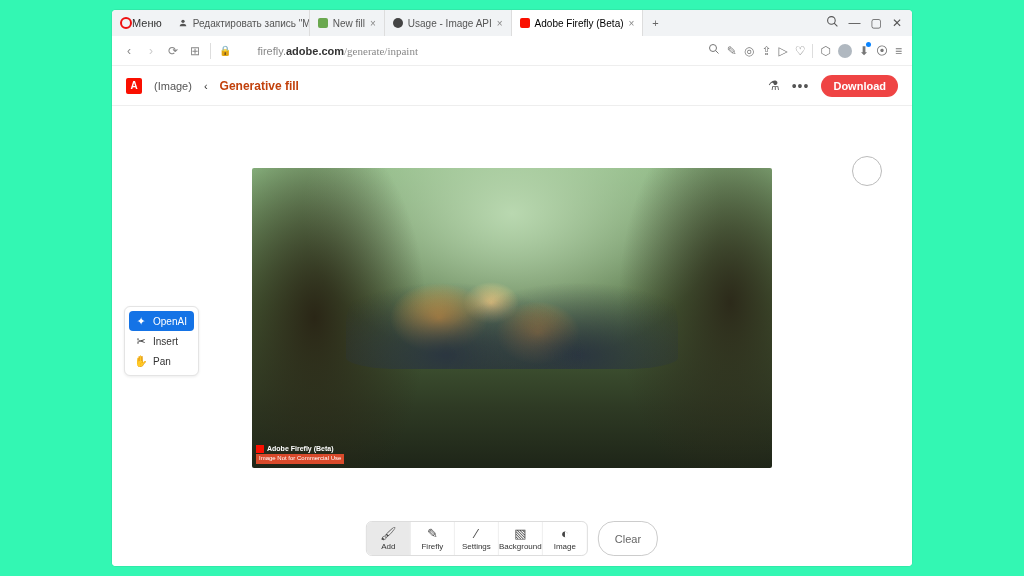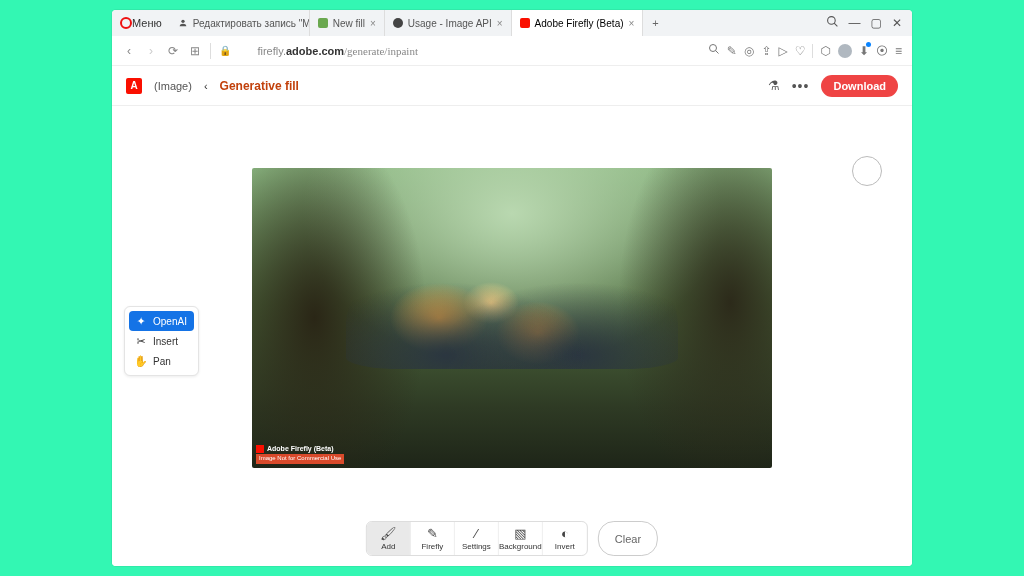--- a/index.html
+++ b/index.html
@@ -206,20 +206,20 @@
         <div class="btitem">
           <span class="bicon">∕</span>
           <span>Settings</span>
         </div>
         <div class="btitem">
           <span class="bicon">▧</span>
           <span>Background</span>
         </div>
         <div class="btitem">
           <span class="bicon">◐</span>
-          <span>Invert</span>
+          <span>Image</span>
         </div>
       </div>
       <button class="clear-btn">Clear</button>
     </div>
   </div>
 
 </div>
 
 </body></html>

